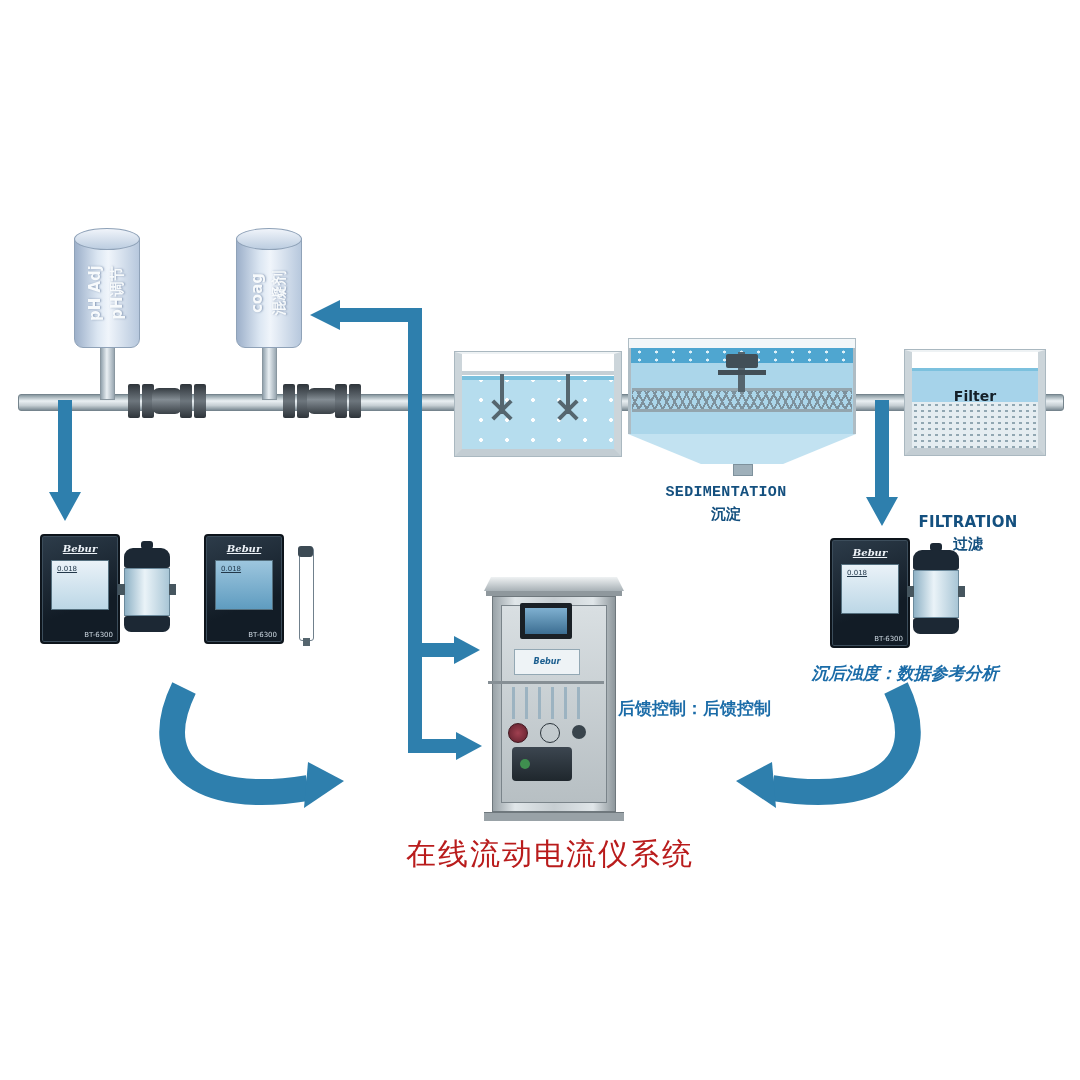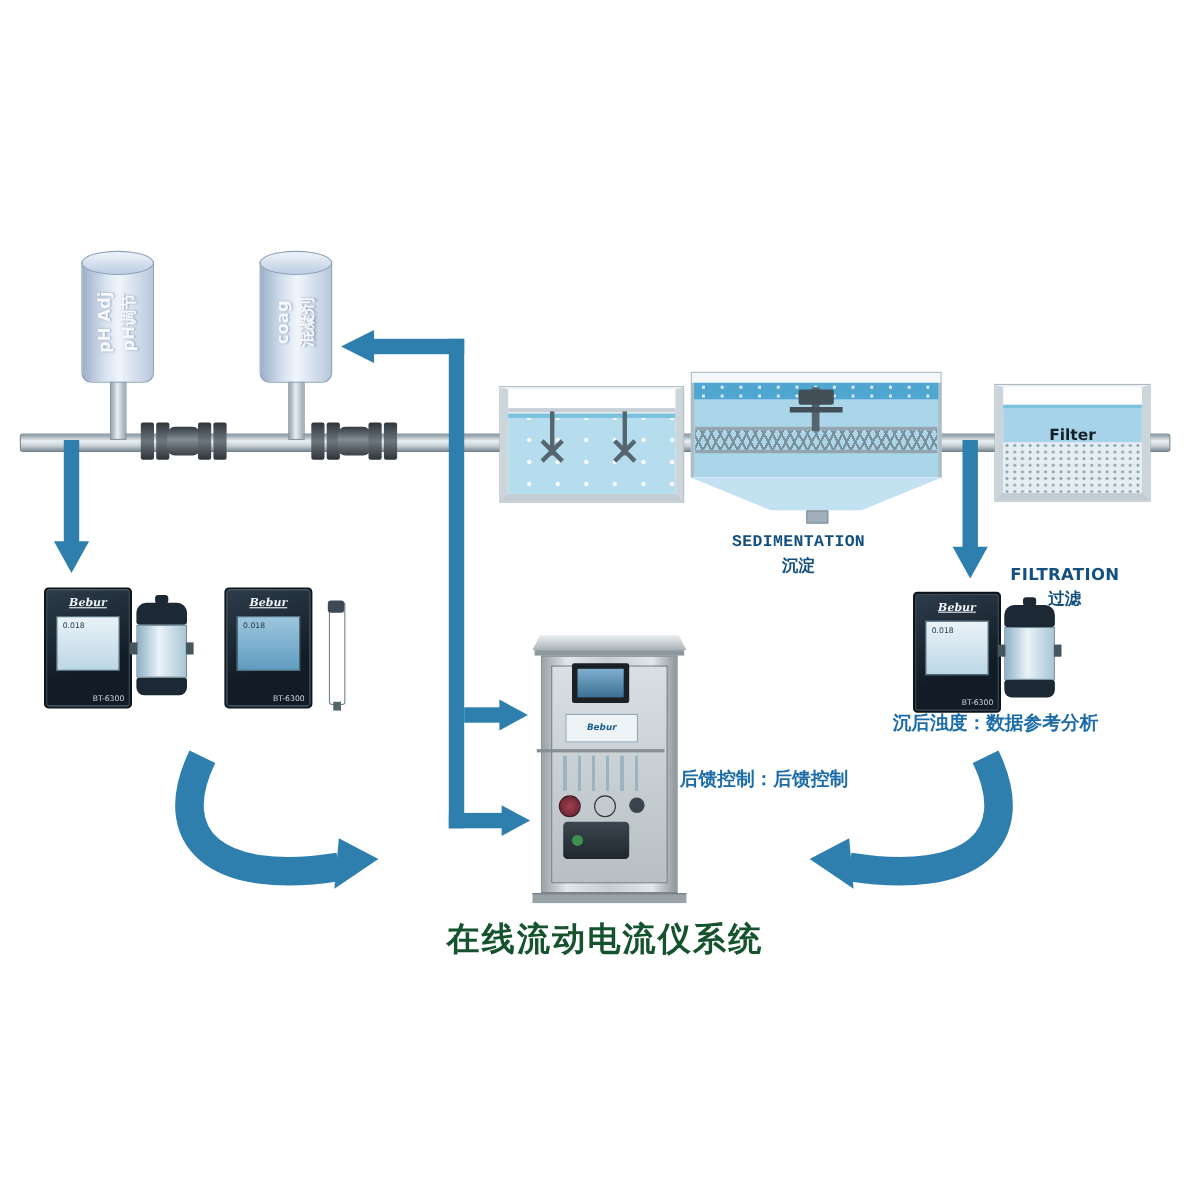--- a/index.html
+++ b/index.html
@@ -68,21 +68,21 @@
 
   
   .panel{position:absolute;width:76px;height:106px;z-index:4;border-radius:4px;
         background:linear-gradient(160deg,#2d3c4a,#121c26 65%);border:2px solid #0d141b;
         box-shadow:inset 0 0 0 1px #3c4d5b;}
   .panel-brand{margin-top:7px;text-align:center;color:#eef3f8;font-size:10px;font-weight:bold;font-style:italic;
         text-decoration:underline;font-family:"DejaVu Serif","Liberation Serif",serif;}
   .panel-screen{margin:6px auto 0;width:56px;height:48px;background:linear-gradient(#eaf2f8,#bcd7e6);
         border:1px solid #55707f;}
   .panel-screen.blue{background:linear-gradient(#9dc6de,#5f9cc0);}
-  .screen-val{display:block;padding:4px 0 0 5px;font-size:7px;color:#22384a;}
+  .screen-val{display:block;padding:4px 0 0 5px;font-size:7px;color:#22384a;text-decoration:underline;}
   .panel-model{position:absolute;bottom:3px;right:5px;font-size:7px;color:#cdd8e1;}
 
   .sensor{position:absolute;width:46px;height:88px;z-index:4;}
   .sensor-cap-top{position:relative;height:20px;background:#1c2834;border-radius:9px 9px 3px 3px;}
   .sensor-cap-top::before{content:"";position:absolute;top:-7px;left:50%;transform:translateX(-50%);
         width:12px;height:8px;background:#1c2834;border-radius:3px;}
   .sensor-body{position:relative;height:48px;background:linear-gradient(90deg,#8fb2c6,#eaf3f8 45%,#a9c6d6);
         border:1px solid #6c8a9c;box-sizing:border-box;}
   .sensor-body::before,.sensor-body::after{content:"";position:absolute;top:15px;width:7px;height:11px;background:#46565f;}
   .sensor-body::before{left:-7px;} .sensor-body::after{right:-7px;}
@@ -119,21 +119,21 @@
         background:linear-gradient(#3c4650,#1f272d);}
   .cab-motor::after{content:"";position:absolute;left:8px;top:12px;width:10px;height:10px;border-radius:50%;background:#3f8f4f;}
   .cab-base{position:absolute;left:0;top:235px;width:140px;height:8px;background:#99a2a7;border-top:1px solid #6f787d;}
 
   
   .stage-label{position:absolute;z-index:6;text-align:center;color:#14507f;font-weight:bold;}
   .stage-en{font-size:15px;letter-spacing:.3px;}
   .stage-zh{font-size:15px;margin-top:4px;}
   .caption{position:absolute;z-index:6;color:#1b6ca8;font-weight:bold;font-size:17px;text-align:center;}
   .big-title{position:absolute;left:280px;top:834px;width:540px;z-index:6;text-align:center;
-        color:#14532d;font-weight:bold;font-size:30px;letter-spacing:2px;}
+        color:#b91c1c;font-weight:normal;font-size:30px;letter-spacing:2px;}
 
   svg.flow{position:absolute;left:0;top:0;z-index:3;pointer-events:none;}
 </style>
 </head>
 <body>
 
 <div id="canvas">
 
   <div class="pipe"></div>
 
@@ -280,17 +280,17 @@
   <div class="stage-label" style="left:612px;top:484px;width:228px;font-family:Liberation Mono, monospace;">
     <div class="stage-en">SEDIMENTATION</div>
     <div class="stage-zh">沉淀</div>
   </div>
   <div class="stage-label" style="left:898px;top:468px;width:140px;margin-top:45px;">
     <div class="stage-en">FILTRATION</div>
     <div class="stage-zh">过滤</div>
   </div>
 
   <div class="caption" style="left:618px;top:697px;width:230px;text-align:left;">后馈控制：后馈控制</div>
-  <div class="caption" style="left:765px;top:646px;width:280px;">沉后浊度：数据参考分析</div>
+  <div class="caption" style="left:765px;top:662px;width:280px;font-style:italic;">沉后浊度：数据参考分析</div>
 
   <div class="big-title">在线流动电流仪系统</div>
 
 </div>
 
 </body></html>

